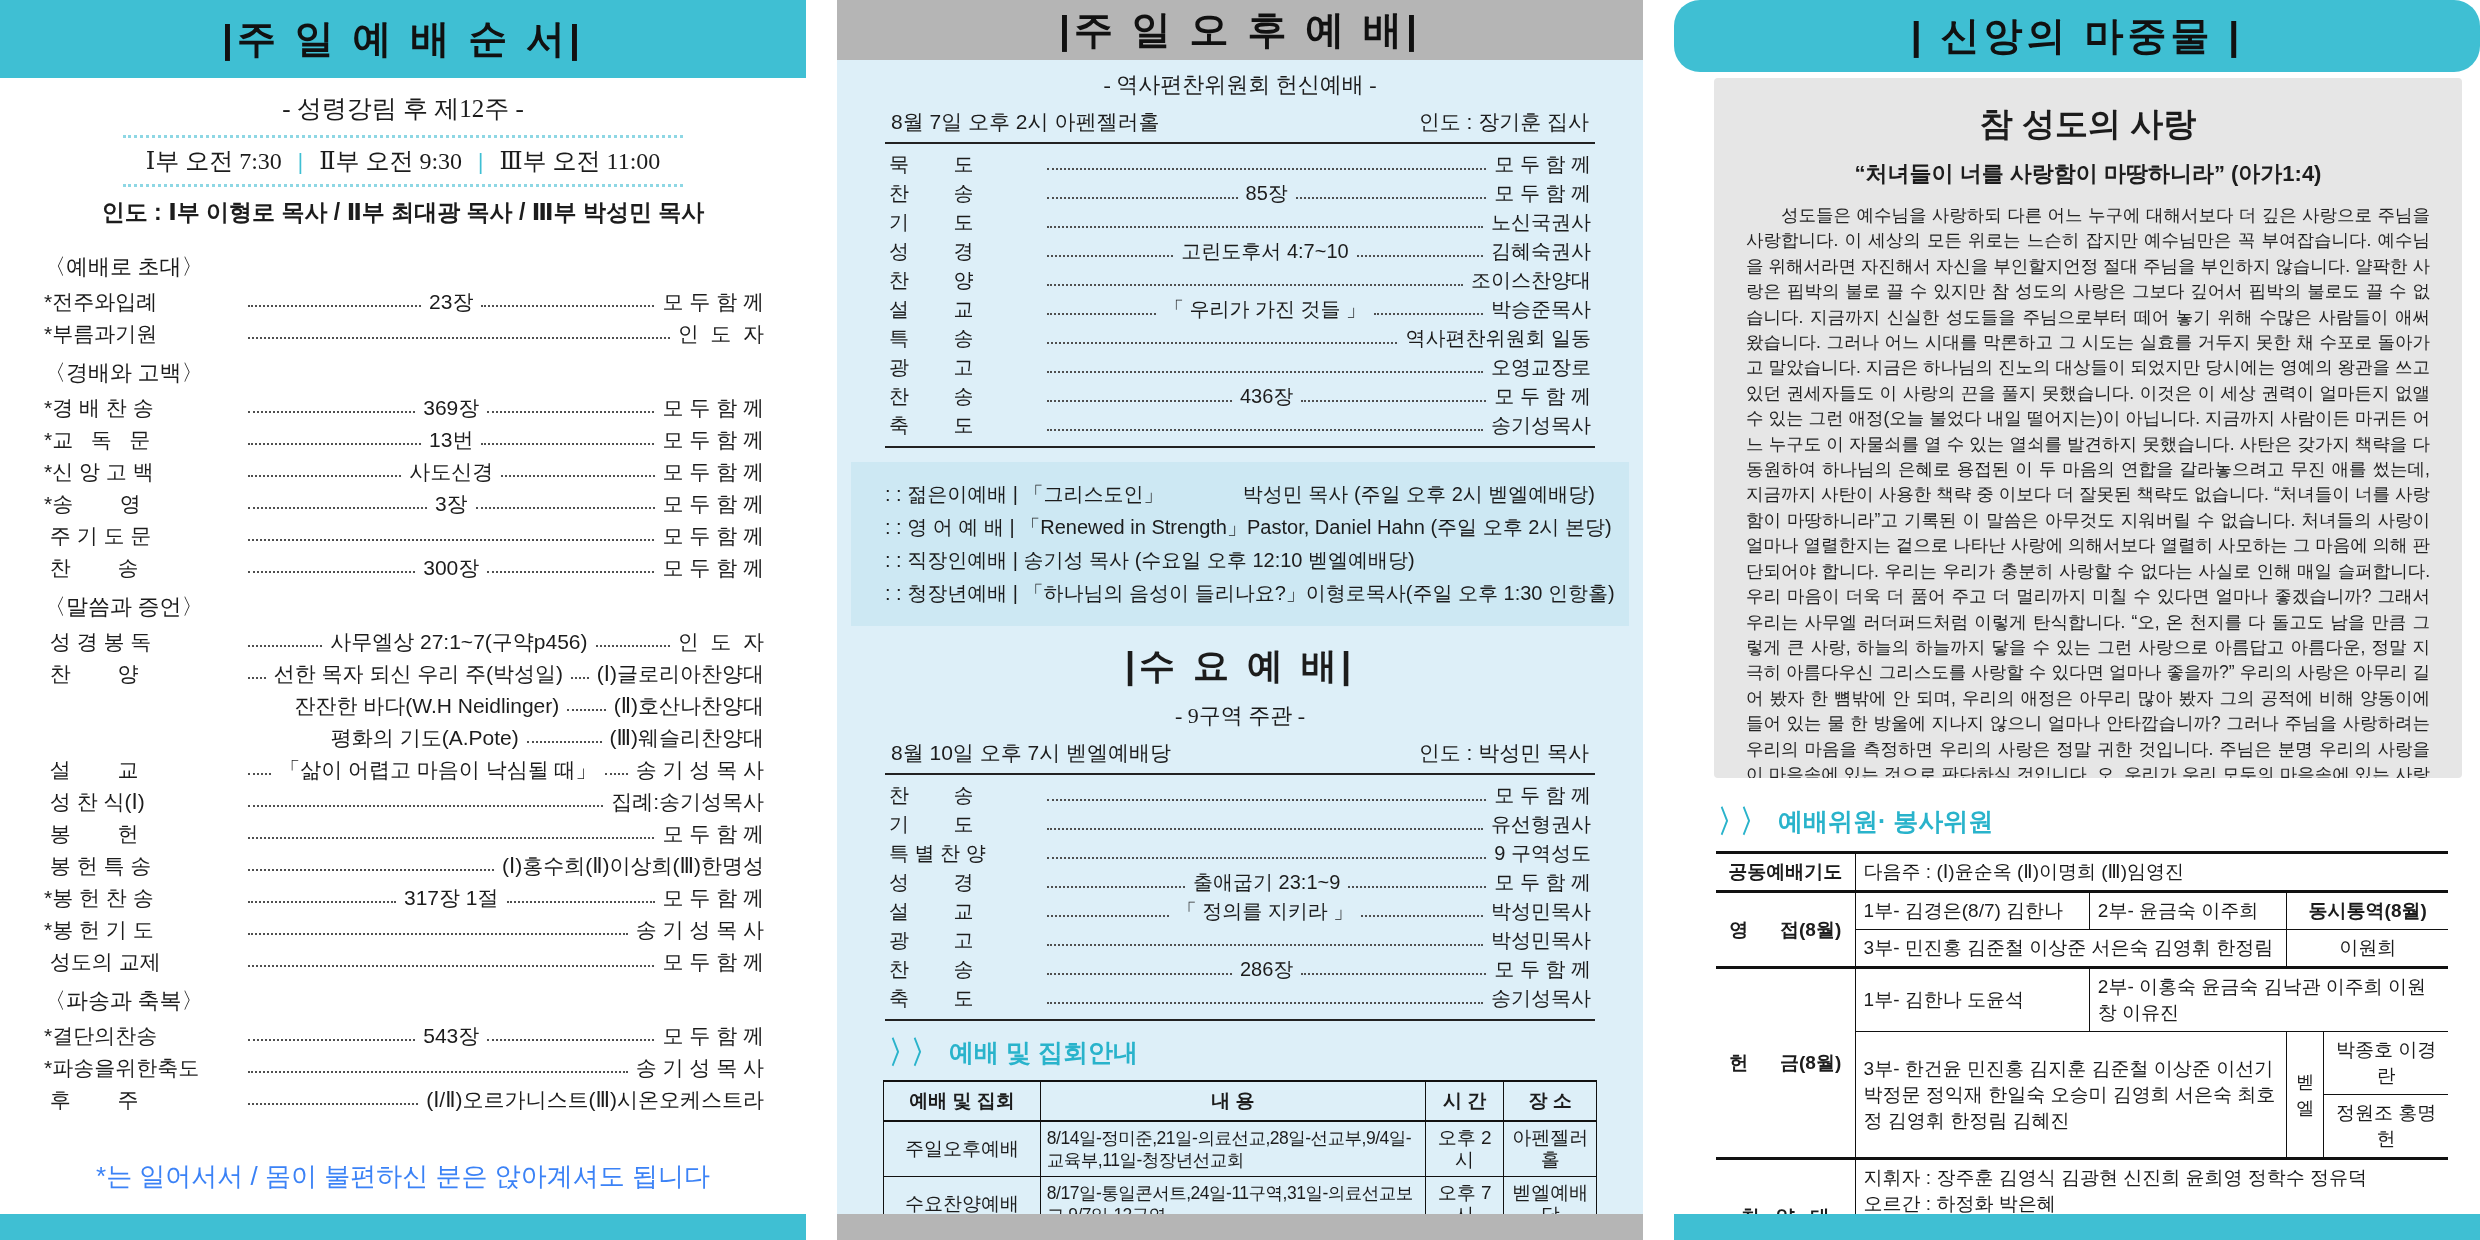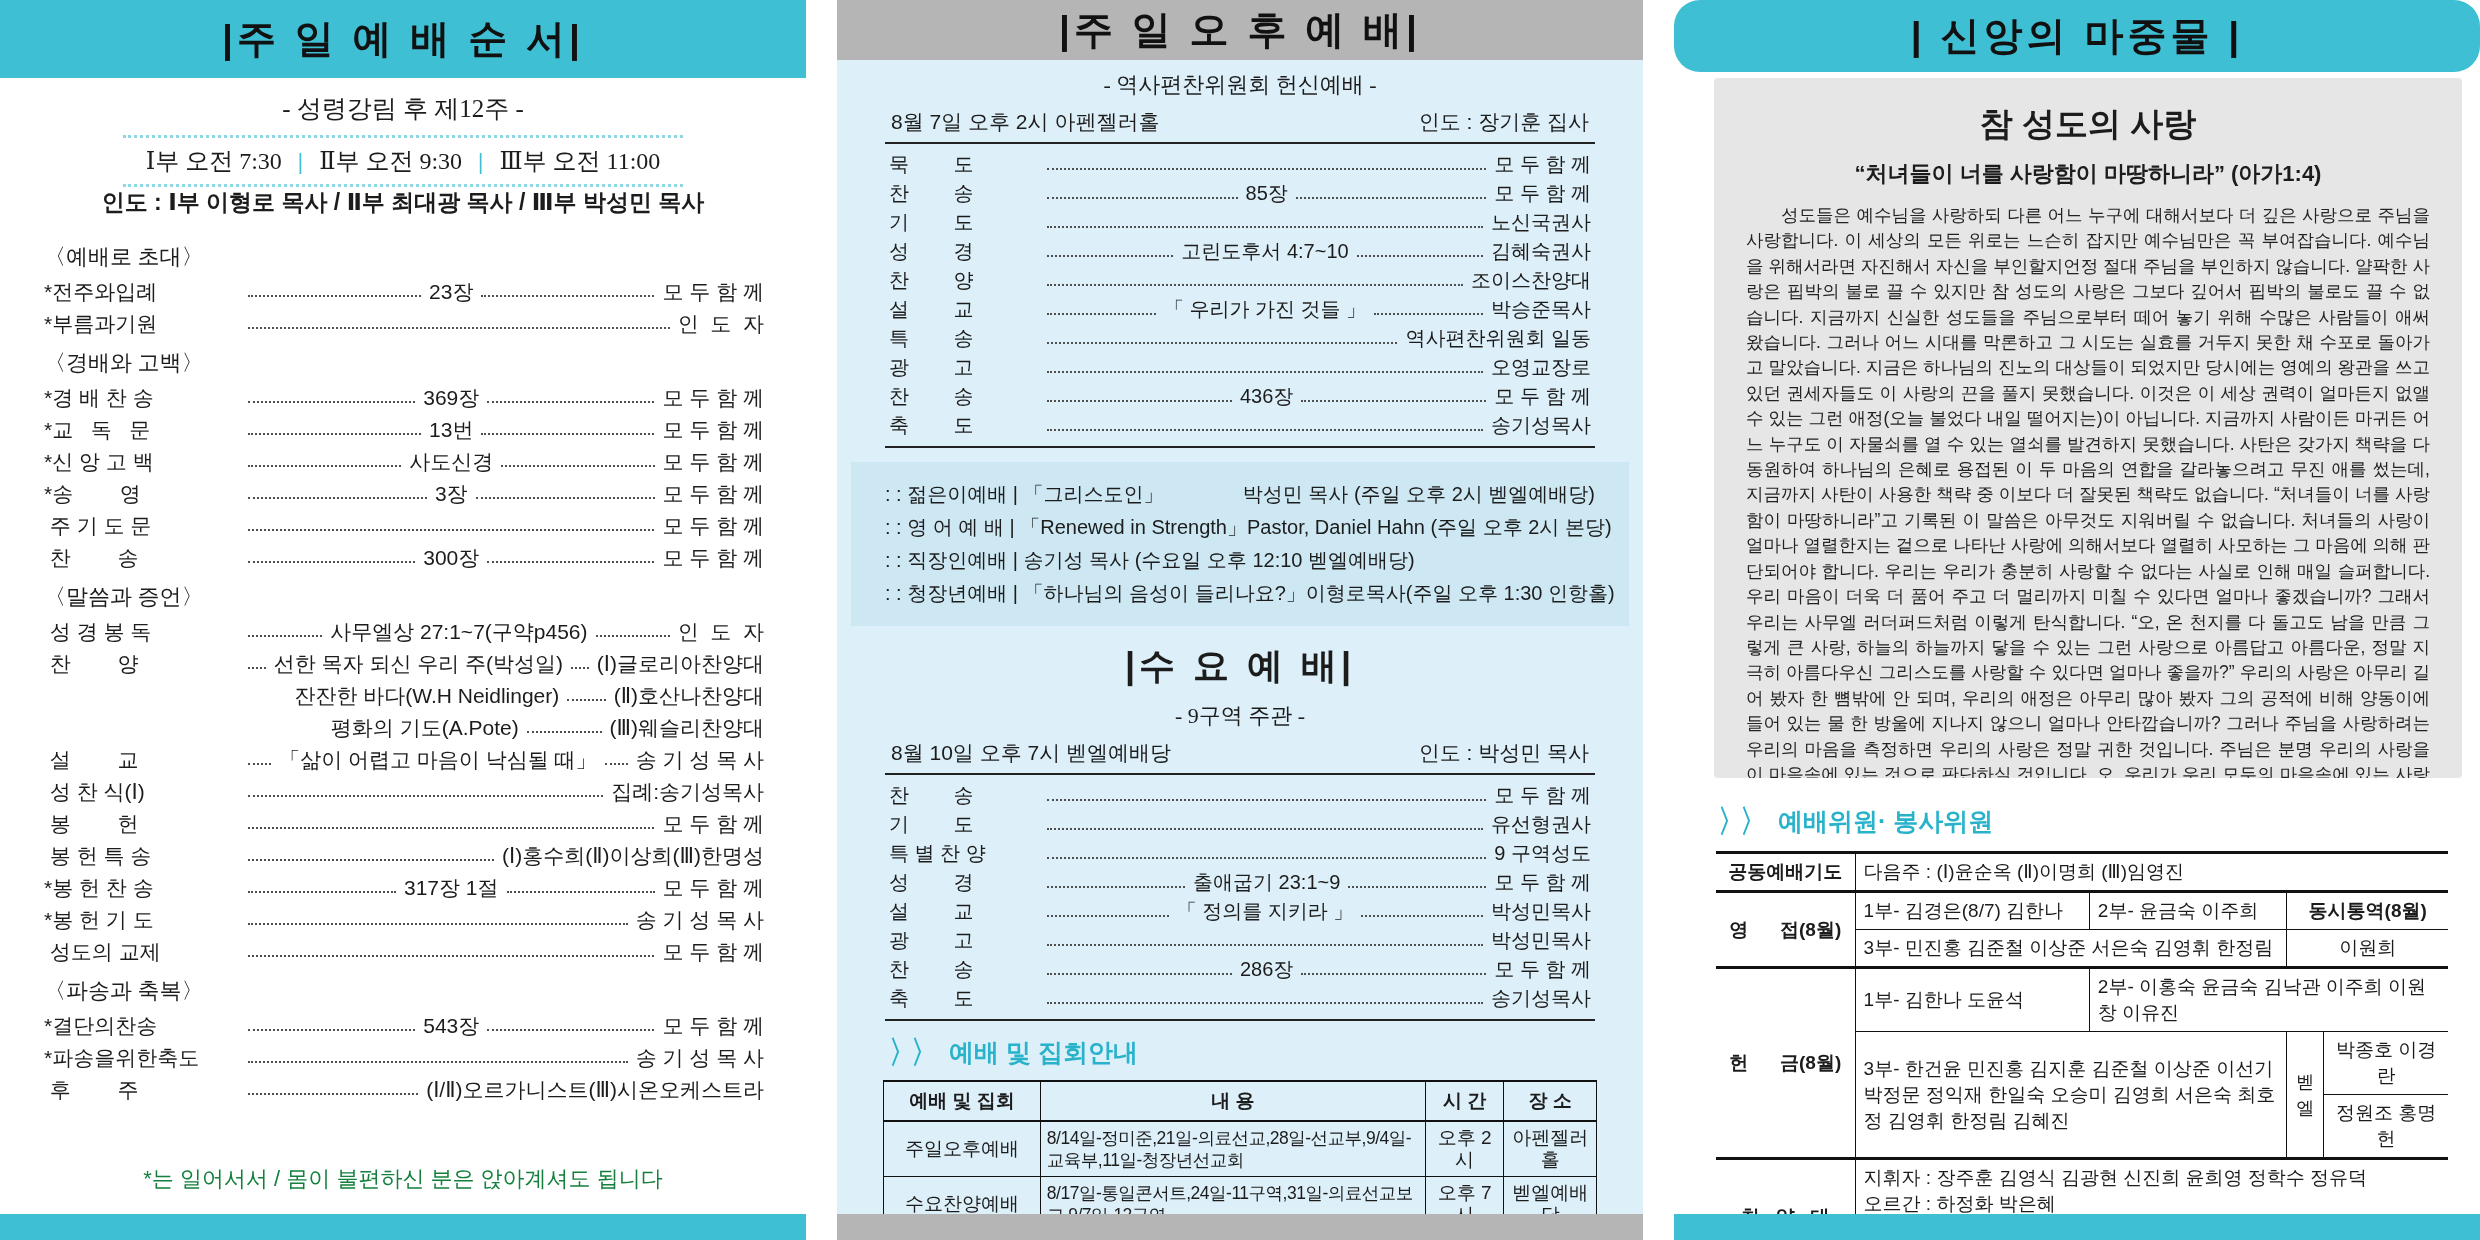--- a/index.html
+++ b/index.html
@@ -13,31 +13,31 @@
   .gray-bg{background:#b5b5b5;}
   .panel-title{font-size:39px;font-weight:bold;letter-spacing:4px;color:#111;white-space:pre;}
   .bar-bottom{position:absolute;left:0;right:0;bottom:0;height:26px;}
 
   
   .p-left{background:#fff;}
   .week-line{margin-top:14px;text-align:center;font-size:25px;}
   .times{width:560px;margin:10px auto 0;text-align:center;font-size:24px;
          border-top:3px dotted #8ed7e4;border-bottom:3px dotted #8ed7e4;padding:7px 0;}
   .time-sep{color:#3fbfd3;font-weight:bold;padding:0 16px;}
-  .leaders-line{text-align:center;font-size:23px;font-weight:bold;}
+  .leaders-line{margin-top:10px;text-align:center;font-size:23px;font-weight:bold;}
 
   .order{padding:16px 42px 0 44px;}
   .order-row{display:flex;align-items:center;height:32px;font-size:21px;}
   .olabel{width:196px;white-space:pre;flex:none;}
   .ocenter,.oright{white-space:pre;}
   .lead{flex:1 1 auto;min-width:14px;border-bottom:2.4px dotted #4f4f4f;height:0;transform:translateY(4px);margin:0 8px;}
   .t-section{height:38px;align-items:flex-end;padding-bottom:4px;}
   .t-section .olabel{width:auto;font-family:"Liberation Serif","DejaVu Serif",serif;font-size:22px;}
   .t-cont .l1{border-bottom:none;}
-  .footnote{position:absolute;left:0;right:0;bottom:46px;text-align:center;color:#15803d;font-size:22px;}
+  .footnote{position:absolute;left:0;right:0;bottom:46px;text-align:center;color:#3b82f6;font-size:26px;}
 
   
   .p-mid{background:#ddeff8;}
   .p-mid .bar-top{height:60px;}
   .m-sub{margin-top:10px;text-align:center;font-size:22px;}
   .m-info{display:flex;justify-content:space-between;padding:0 54px;margin-top:8px;font-size:21px;}
   .mline{border:none;border-top:2.4px solid #222;margin:6px 48px 4px;}
   .p-mid .order{padding:2px 52px 0;}
   .p-mid .order-row{height:29px;font-size:20px;}
   .p-mid .olabel{width:150px;}

